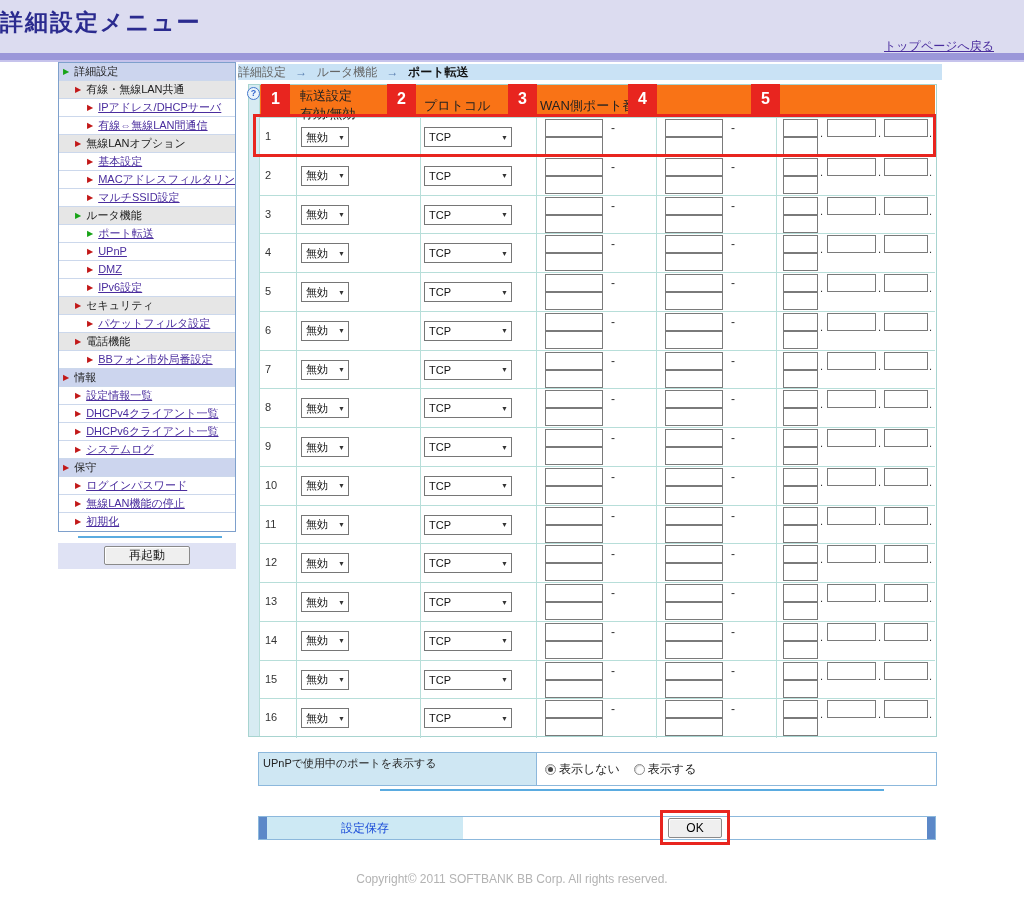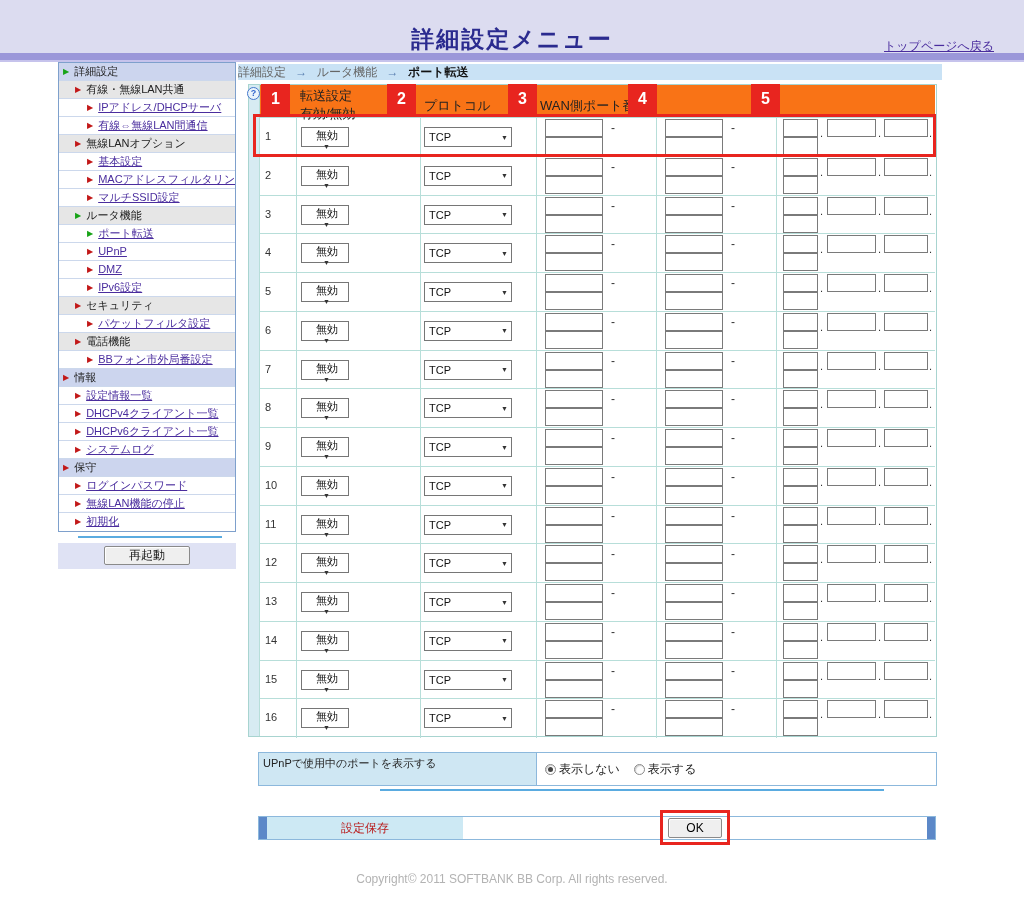--- a/index.html
+++ b/index.html
@@ -2,21 +2,21 @@
 <html><head>
 <meta charset="utf-8">
 <style>
   * { margin:0; padding:0; box-sizing:border-box; }
   html,body { width:1024px; height:904px; background:#fff;
     font-family:"Liberation Sans","DejaVu Sans",sans-serif; }
   body { position:relative; overflow:hidden; }
 
   
   .top-band { position:absolute; left:0; top:0; width:1024px; height:53px; background:#dcdcf0; }
-  .page-title { text-align:center; padding-top:24px; font-size:23px; font-weight:bold; color:#2b2b8f; letter-spacing:2px; }
+  .page-title { padding-top:7px; font-size:23px; font-weight:bold; color:#2b2b8f; letter-spacing:2px; }
   .top-link { position:absolute; right:30px; top:38px; font-size:12px; color:#4a2d9e; text-decoration:underline; cursor:pointer; }
   .purple-bar { position:absolute; left:0; top:53px; width:1024px; height:9px; background:#9b97d9; border-bottom:2px solid #c6c3ec; }
 
   
   .crumb-band { position:absolute; left:238px; top:64px; width:704px; height:16px; background:#c9e2f5; font-size:12px; text-align:left; line-height:16px; color:#666; }
   .crumb-band .sep { color:#5a7fb0; margin:0 6px; }
   .crumb-current { color:#111; font-weight:bold; }
 
   
   .sidebar { position:absolute; left:58px; top:62px; width:178px; border:1px solid #7ea0cc; background:#fff; }
@@ -47,21 +47,21 @@
   .th.bottom { display:flex; align-items:flex-end; }
   .w-num{width:37px;} .w-en{width:124px;} .w-pr{width:116px;} .w-wan{width:120px;} .w-lan{width:120px;} .w-ip{width:158px;}
   .trow { height:38.75px; display:flex; border-bottom:1px solid #b7ded9; }
   .trow:last-child { border-bottom:none; }
   .td { border-right:1px solid #b7ded9; position:relative; }
   .td:last-child { border-right:none; }
   .td-num { font-size:11px; color:#333; padding:12px 0 0 5px; }
   .sel { position:absolute; top:9px; height:20px; background:#fff; border:1px solid #767676; font-size:11px; color:#111; display:flex; align-items:center; cursor:pointer; }
   .sel-val { padding-left:4px; flex:1; }
   .sel-arr { font-size:7px; color:#333; padding:0 3px 0 6px; }
-  .sel-en { left:4px; width:48px;flex-direction:column; }
+  .sel-en { left:4px; width:48px; }
   .sel-pr { left:3px; width:88px; }
   .tin { position:absolute; height:18px; background:#fff; border:1px solid #7a7a7a; font-size:11px; padding:0 2px; }
   .dash { position:absolute; font-size:12px; color:#333; }
   .dot { position:absolute; font-size:11px; color:#333; top:9px; }
   
   .pin1 { left:8px; top:1px; width:58px; }
   .pin2 { left:8px; top:19px; width:58px; }
   .pdash { left:74px; top:3px; }
   
   .oct1 { left:6px;  top:1px;  width:35px; }
@@ -76,21 +76,21 @@
   .upnp-opts { flex:1; background:#fff; display:flex; align-items:center; padding-left:8px; font-size:12px; color:#222; }
   .radio { display:inline-block; width:11px; height:11px; border:1px solid #8a8a8a; border-radius:50%; background:#fdfdfd; margin-right:3px; position:relative; vertical-align:-2px; cursor:pointer; box-shadow:inset 1px 1px 1px #ccc; }
   .radio.checked::after { content:""; position:absolute; left:2px; top:2px; width:5px; height:5px; border-radius:50%; background:#444; }
   .radio-group label { margin-right:14px; cursor:pointer; }
 
   .sep-line { position:absolute; left:380px; top:789px; width:504px; height:2px; background:#5aabe0; }
 
   
   .save-row { position:absolute; left:258px; top:816px; width:678px; height:24px; border:1px solid #8cb8dc; display:flex; }
   .save-edge { width:8px; background:#5c88c8; }
-  .save-label { width:196px; background:#cde9f4; font-size:12px; color:#b91c1c; text-align:center; line-height:22px; }
+  .save-label { width:196px; background:#cde9f4; font-size:12px; color:#1d4ed8; text-align:center; line-height:22px; }
   .save-main { flex:1; background:#fff; display:flex; align-items:center; justify-content:center; }
   .ok-btn { width:54px; height:20px; font-size:12px; background:#efefef; border:1px solid #8a8a8a; border-radius:2px; cursor:pointer; box-shadow:inset 1px 1px 0 #fff; }
 
   .footer { position:absolute; left:0; top:872px; width:1024px; text-align:center; font-size:12px; color:#b3b3b3; }
 
   
   .badge { position:absolute; top:84px; width:29px; height:30px; background:#e8251f; color:#fff; font-size:16px; font-weight:bold; text-align:center; line-height:30px; z-index:20; }
   .hl-row { position:absolute; left:253px; top:114px; width:683px; height:43px; border:3px solid #e8251f; z-index:15; pointer-events:none; }
   .hl-ok { position:absolute; left:660px; top:810px; width:70px; height:35px; border:3px solid #e8251f; z-index:15; pointer-events:none; }
 </style>

